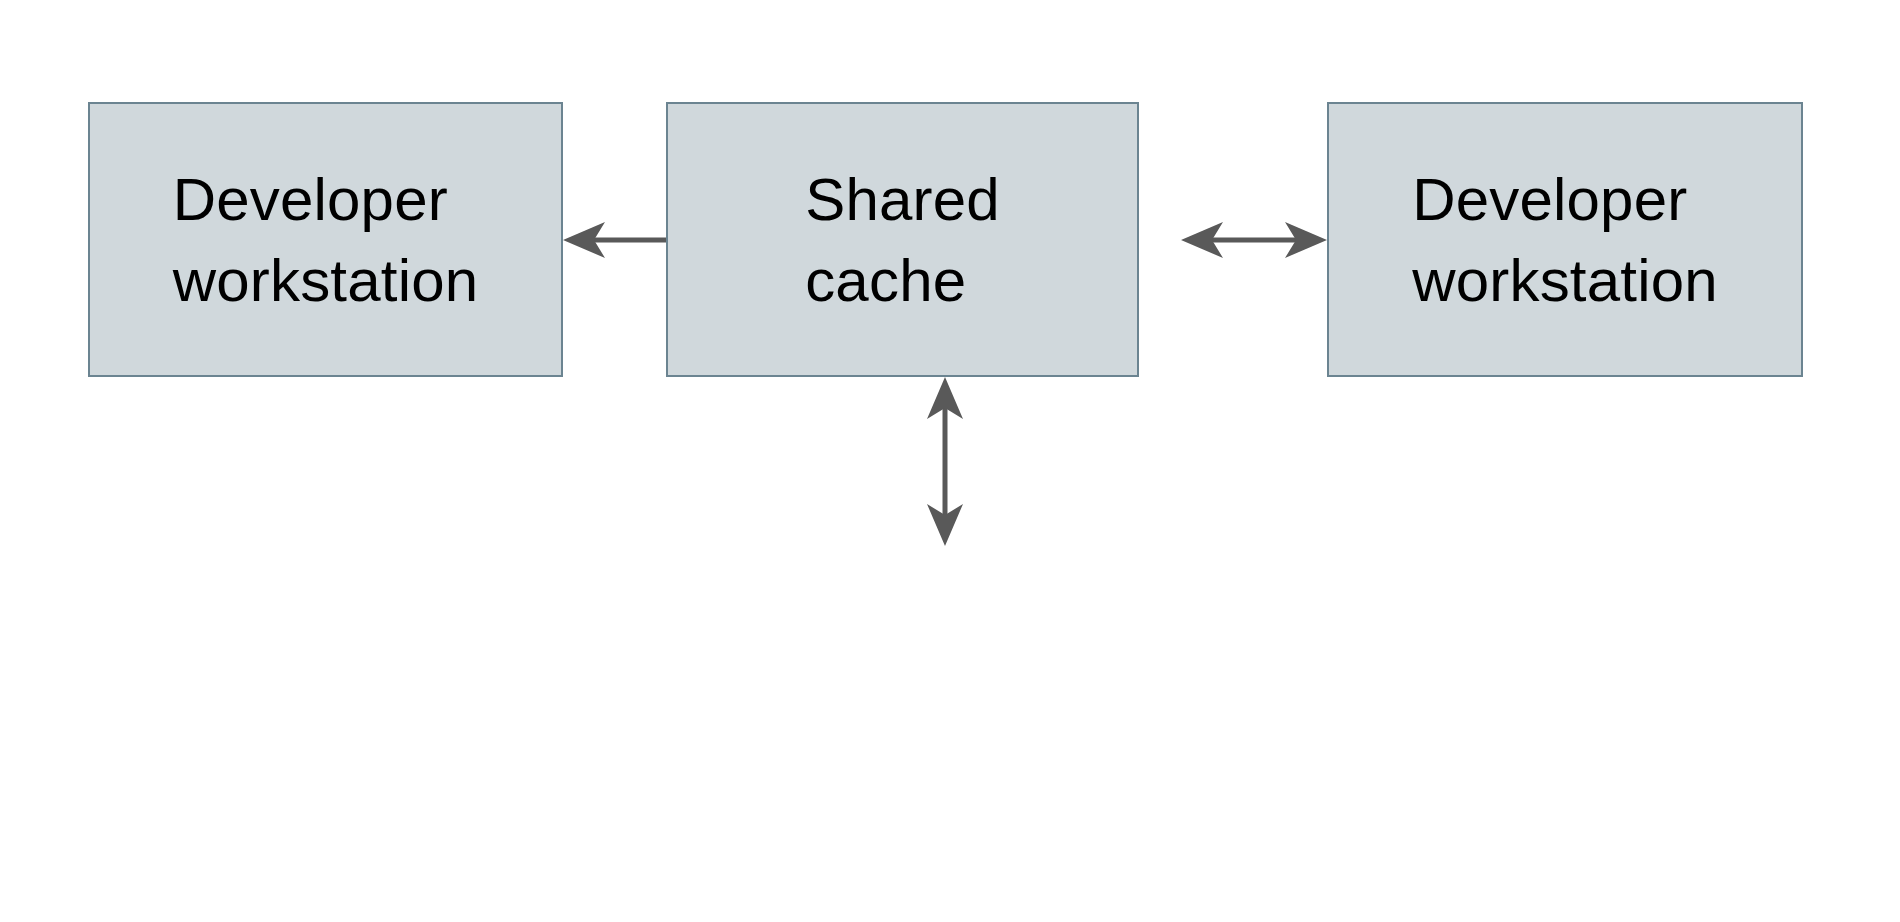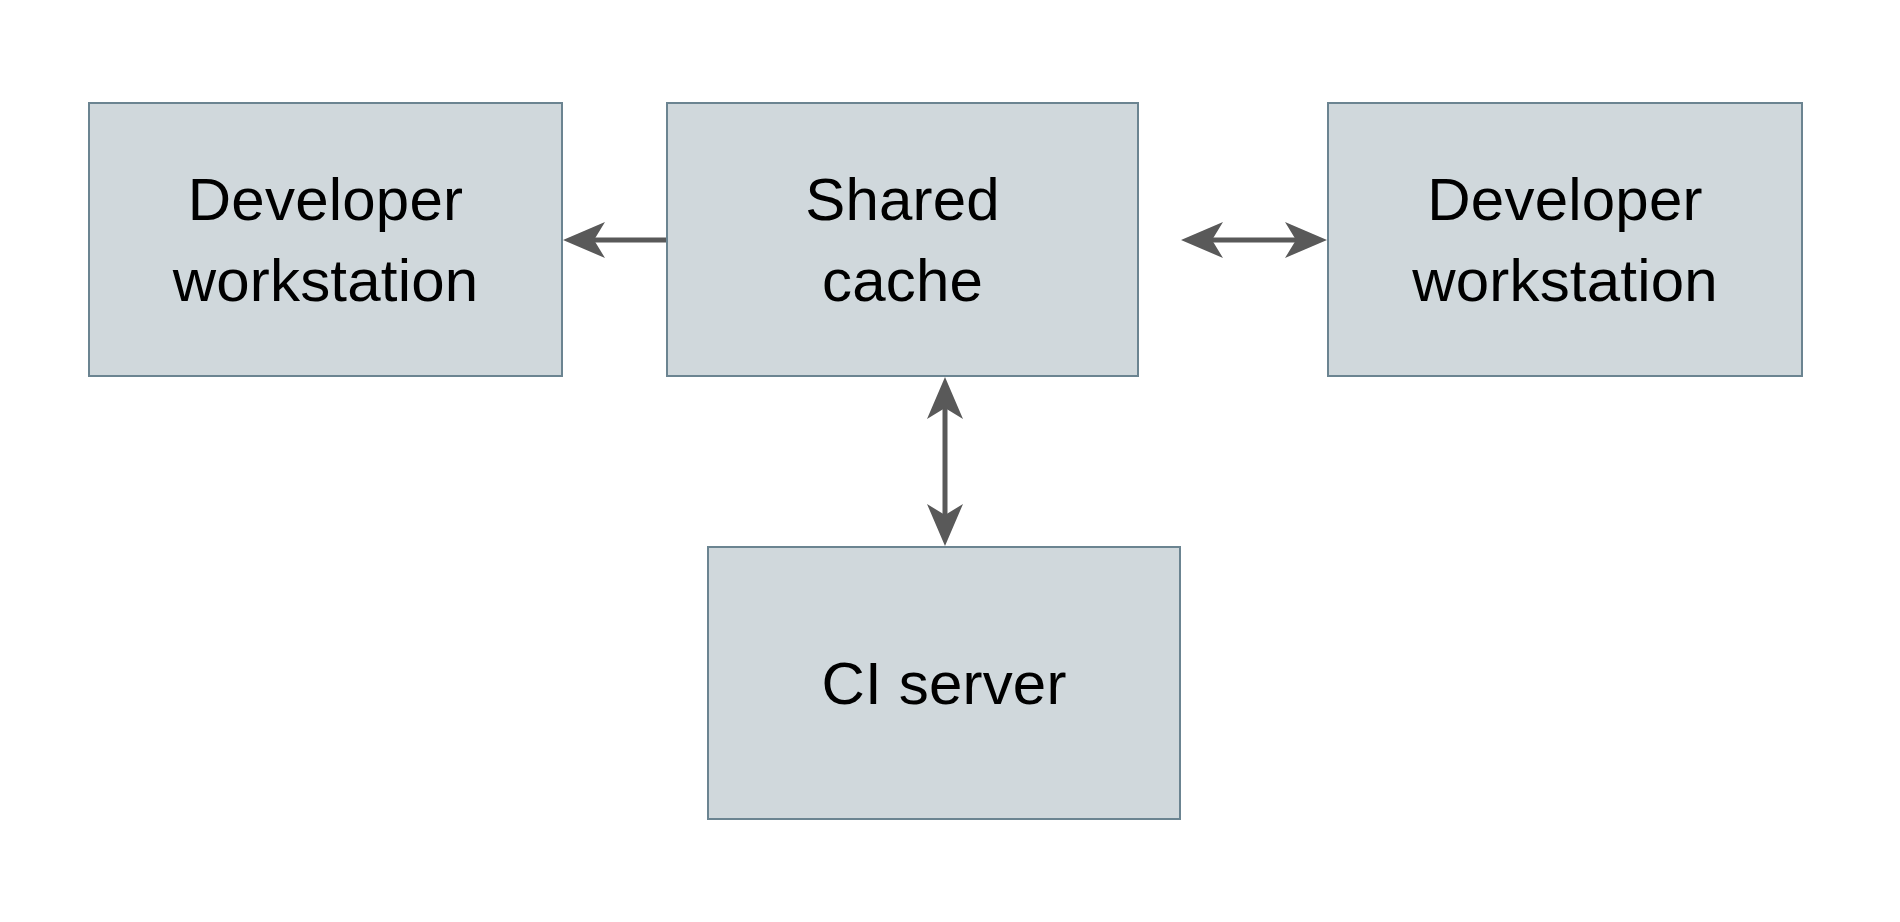--- a/index.html
+++ b/index.html
@@ -20,21 +20,20 @@
     overflow: hidden;
   }
   .node {
     position: absolute;
     box-sizing: border-box;
     background: #d0d8dc;
     border: 2px solid #6b8491;
     display: flex;
     align-items: center;
     justify-content: center;
-    text-align: center;
     color: #000000;
     font-size: 60px;
     line-height: 1.35;
     font-weight: 400;
     letter-spacing: 0.2px;
     white-space: pre-line;
     user-select: none;
   }
   .node-label {
     display: block;
@@ -93,17 +92,14 @@
   <div class="node" style="left:666px; top:102px; width:473px; height:275px;">
     <span class="node-label">Shared
 cache</span>
   </div>
 
   <div class="node" style="left:1327px; top:102px; width:476px; height:275px;">
     <span class="node-label">Developer
 workstation</span>
   </div>
 
-  <div class="node" style="left:707px; top:546px; width:474px; height:274px;">
-    <span class="node-label">CI server</span>
-  </div>
 
 </div>
 
 </body></html>

